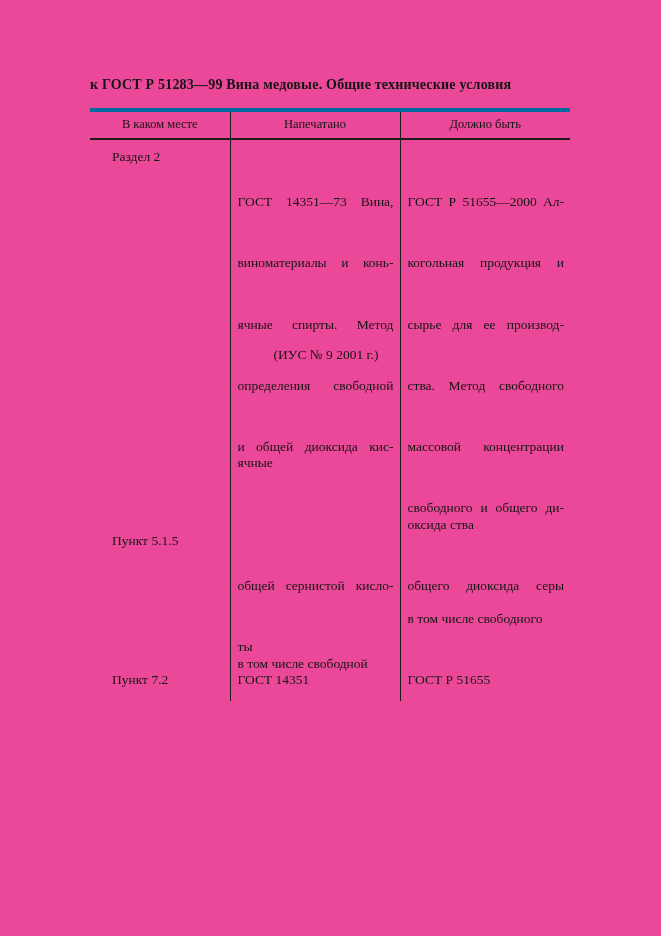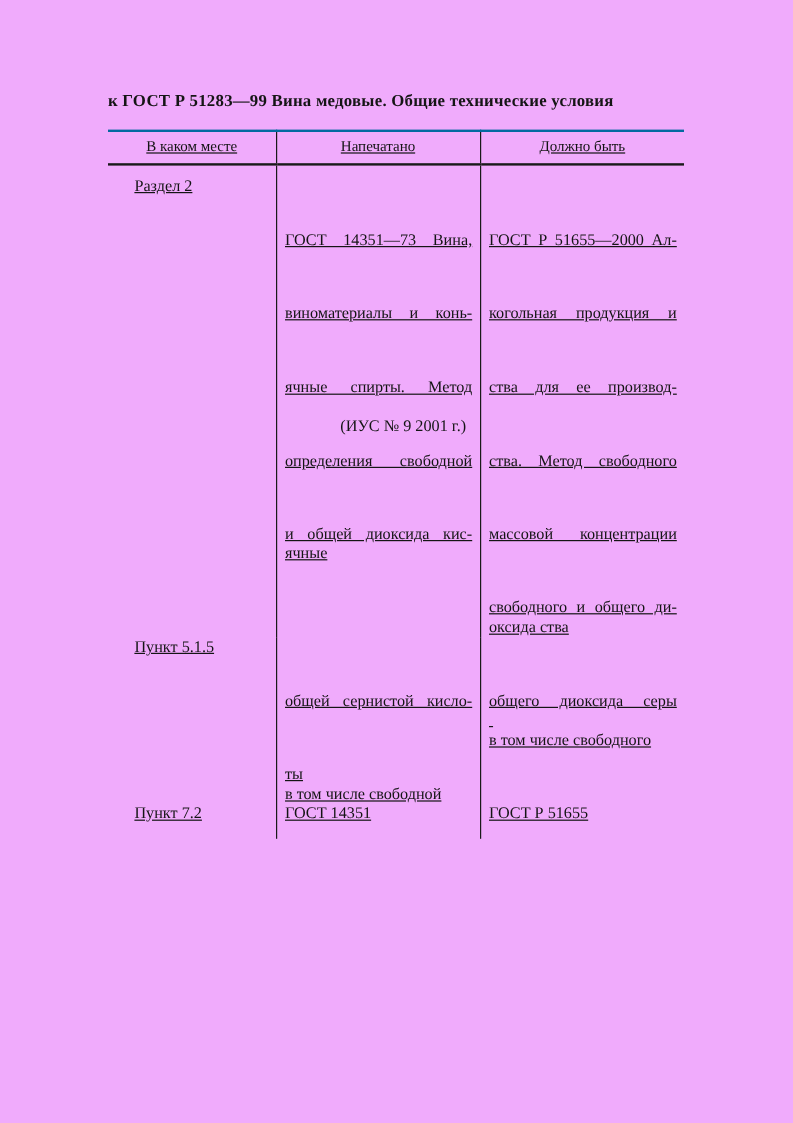--- a/index.html
+++ b/index.html
@@ -4,21 +4,21 @@
 <style>
   html, body {
     margin: 0;
     padding: 0;
     background: #fcfcfc;
   }
   .page {
     position: relative;
     width: 661px;
     height: 936px;
-    background: #f0abfc;
+    background: #ec4899;
     font-family: "Liberation Serif", "DejaVu Serif", serif;
     color: #151515;
     overflow: hidden;
   }
   .doc-title {
     position: absolute;
     left: 90px;
     top: 77px;
     width: 520px;
     font-size: 14px;
@@ -26,22 +26,21 @@
     letter-spacing: 0.2px;
     white-space: nowrap;
   }
   table.errata {
     position: absolute;
     left: 90px;
     top: 108px;
     width: 480px;
     border-collapse: collapse;
     table-layout: fixed;
-    border-top: 2px solid #0369a1;
-    text-decoration: underline;
+    border-top: 4px solid #0369a1;
   }
   col.c1 { width: 140px; }
   col.c2 { width: 170px; }
   col.c3 { width: 170px; }
   table.errata thead th {
     font-weight: normal;
     font-size: 12.5px;
     text-align: center;
     vertical-align: middle;
     padding: 5px 2px 6px 2px;
@@ -63,21 +62,21 @@
     white-space: nowrap;
   }
   .line.j {
     white-space: normal;
     text-align: justify;
     text-align-last: justify;
     margin-top: 45px;
   }
   .doc-footer {
     position: absolute;
-    left: 96px;
+    left: 86px;
     top: 347px;
     width: 480px;
     text-align: center;
     font-size: 13.5px;
   }
 </style>
 </head>
 <body>
 
 <div class="page">
@@ -106,21 +105,21 @@
             <div class="line j">ГОСТ 14351—73 Вина,</div>
             <div class="line j">виноматериалы и конь-</div>
             <div class="line j">ячные спирты. Метод</div>
             <div class="line j">определения свободной</div>
             <div class="line j">и общей диоксида кис-</div>
             <div class="line">ячные</div>
           </td>
         <td class="text-cell vline-l">
             <div class="line j">ГОСТ Р 51655—2000 Ал-</div>
             <div class="line j">когольная продукция и</div>
-            <div class="line j">ства для ее производ-</div>
+            <div class="line j">сырье для ее производ-</div>
             <div class="line j">ства. Метод свободного</div>
             <div class="line j">массовой концентрации</div>
             <div class="line j">свободного и общего ди-</div>
             <div class="line">оксида ства</div>
           </td>
       </tr>
       <tr>
         <td class="place-cell">
             <div class="line">Пункт 5.1.5</div>
           </td>

